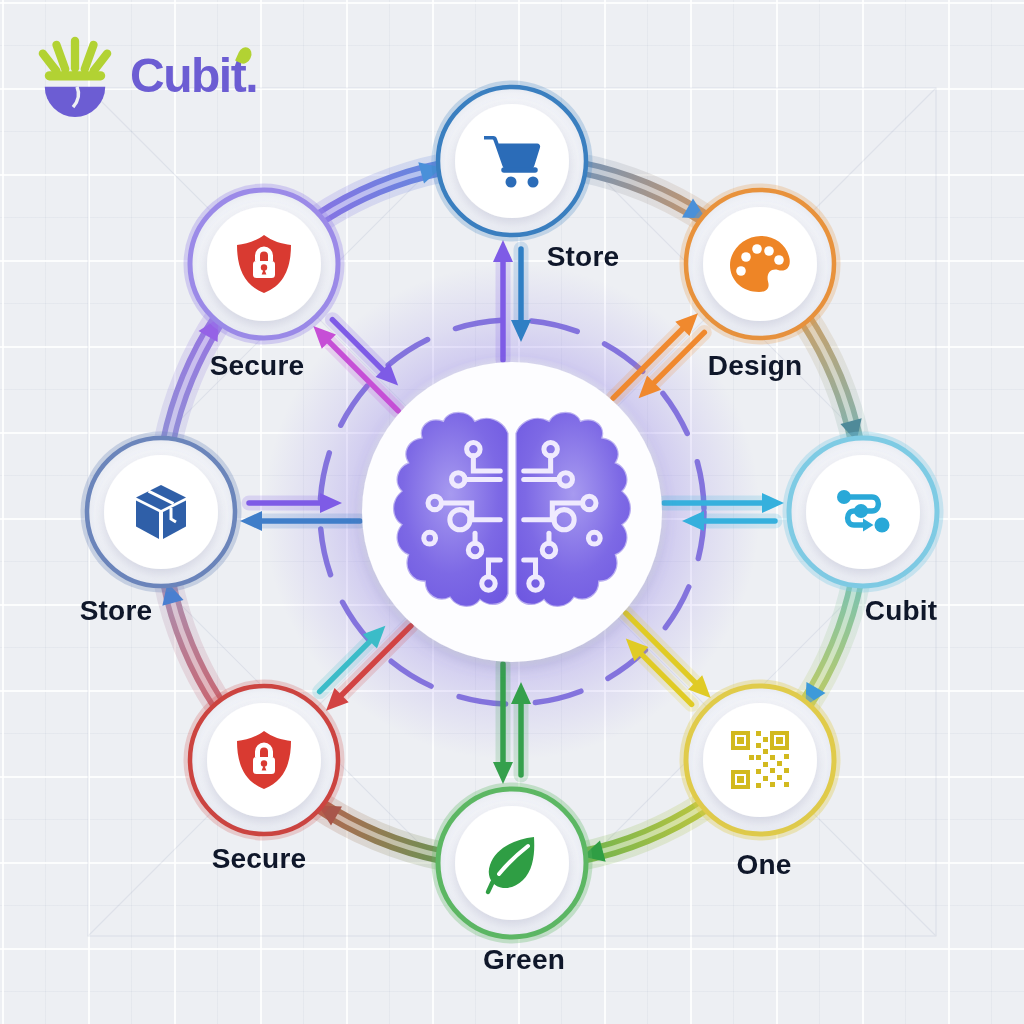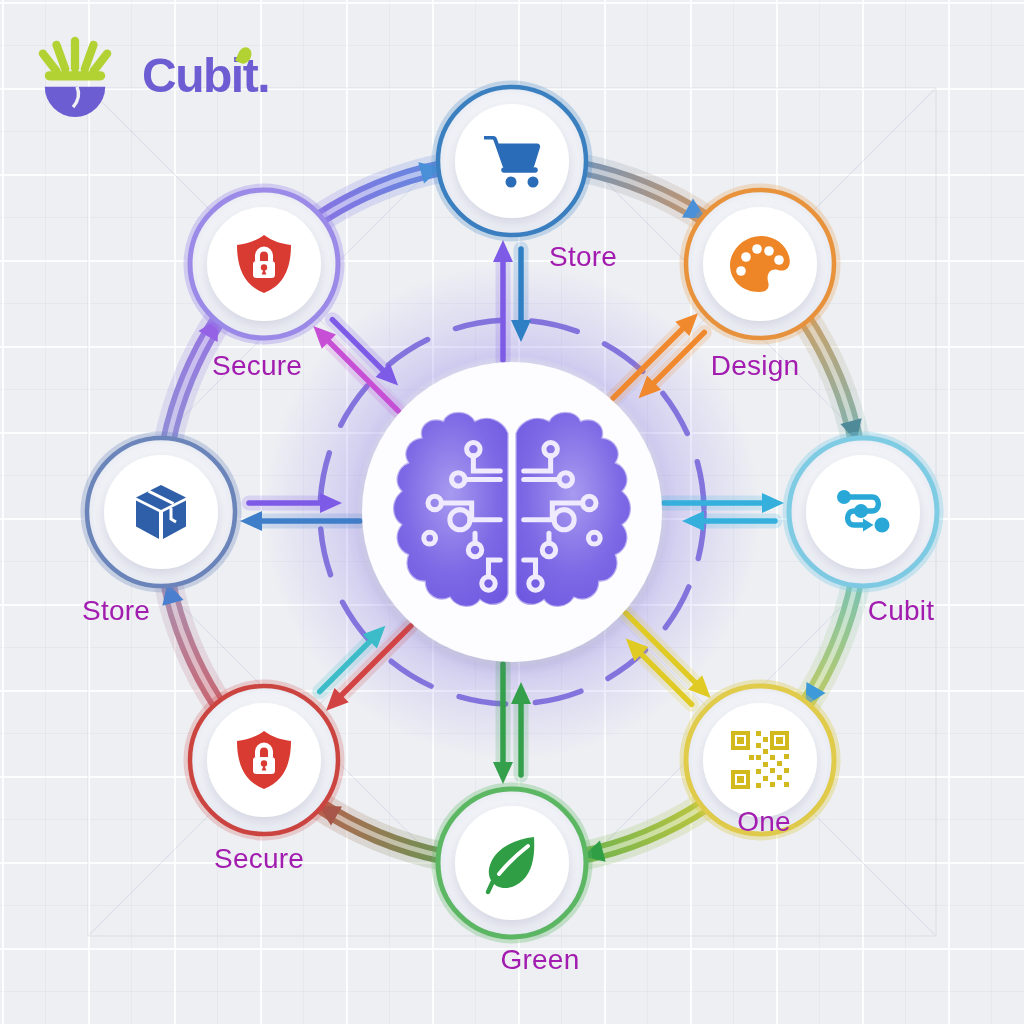--- a/index.html
+++ b/index.html
@@ -7,23 +7,23 @@
   .stage{position:relative;width:1024px;height:1024px;}
   .grid{position:absolute;inset:0;
     background-image:
       linear-gradient(rgba(255,255,255,.85) 2px,transparent 2px),
       linear-gradient(90deg,rgba(255,255,255,.85) 2px,transparent 2px),
       linear-gradient(rgba(186,192,208,.16) 1px,transparent 1px),
       linear-gradient(90deg,rgba(186,192,208,.16) 1px,transparent 1px);
     background-size:86px 86px,86px 86px,86px 86px,86px 86px;
     background-position:2px 2px,2px 2px,45px 45px,45px 45px;}
   svg.diagram{position:absolute;left:0;top:0;}
-  .label{position:absolute;transform:translateX(-50%);font-size:28px;font-weight:400;
-    color:#a21caf;letter-spacing:.2px;white-space:nowrap;}
-  .logo{position:absolute;left:36px;top:34px;display:flex;gap:28px;}
+  .label{position:absolute;transform:translateX(-50%);font-size:28px;font-weight:700;
+    color:#0f172a;letter-spacing:.2px;white-space:nowrap;}
+  .logo{position:absolute;left:36px;top:34px;display:flex;gap:16px;}
   .logo-text{font-size:48px;font-weight:bold;color:#6c5dd3;letter-spacing:-1.5px;line-height:84px;}
   .logo-accent{position:absolute;left:202px;top:13px;width:13px;height:17px;background:#b2d233;
     border-radius:70% 70% 70% 0 / 65% 65% 70% 0;transform:rotate(24deg);}
 </style>
 </head>
 <body>
 
 <div class="stage">
   <div class="grid"></div>
 
@@ -333,22 +333,22 @@
         <path d="M -6.5 -3 v -5.5 a 6.5 6.5 0 0 1 13 0 V -3" stroke="#ffffff" stroke-width="5" fill="none"></path>
         <circle cx="0" cy="3.5" r="3.2" fill="#d93a31"></circle>
         <path d="M 0 4.5 l 2.4 6 h -4.8 z" fill="#d93a31"></path>
       </g>
     </g>
   </svg>
 
   <div class="label" style="left:583px;top:241px;">Store</div>
   <div class="label" style="left:755px;top:350px;text-align:center;">Design</div>
   <div class="label" style="left:901px;top:595px;">Cubit</div>
-  <div class="label" style="left:764px;top:806px;">One</div>
-  <div class="label" style="left:540px;top:944px;">Green</div>
+  <div class="label" style="left:764px;top:849px;">One</div>
+  <div class="label" style="left:524px;top:944px;">Green</div>
   <div class="label" style="left:259px;top:843px;">Secure</div>
   <div class="label" style="left:116px;top:595px;">Store</div>
   <div class="label" style="left:257px;top:350px;">Secure</div>
 
   <div class="logo">
     <svg width="78" height="84" viewBox="-40 -44 80 86">
       <g stroke="#b2d233" stroke-width="8.5" stroke-linecap="round">
         <path d="M 0 -9 V -37"></path>
         <path d="M -10 -8 L -19 -33"></path>
         <path d="M 10 -8 L 19 -33"></path>

